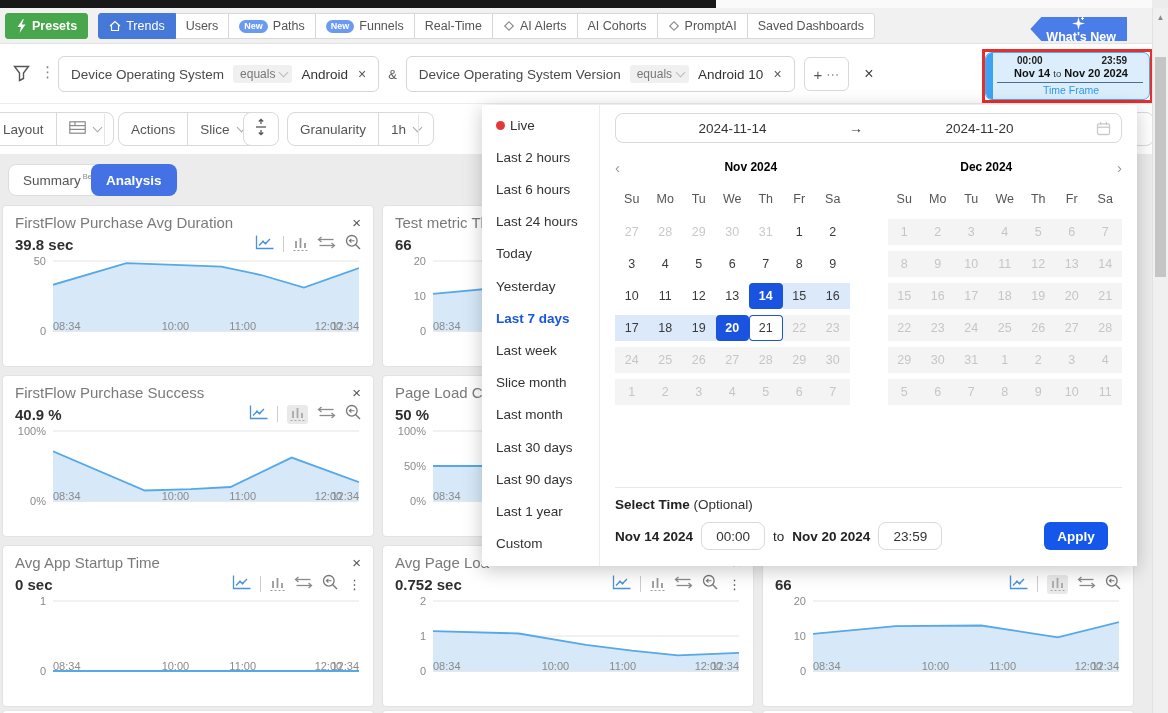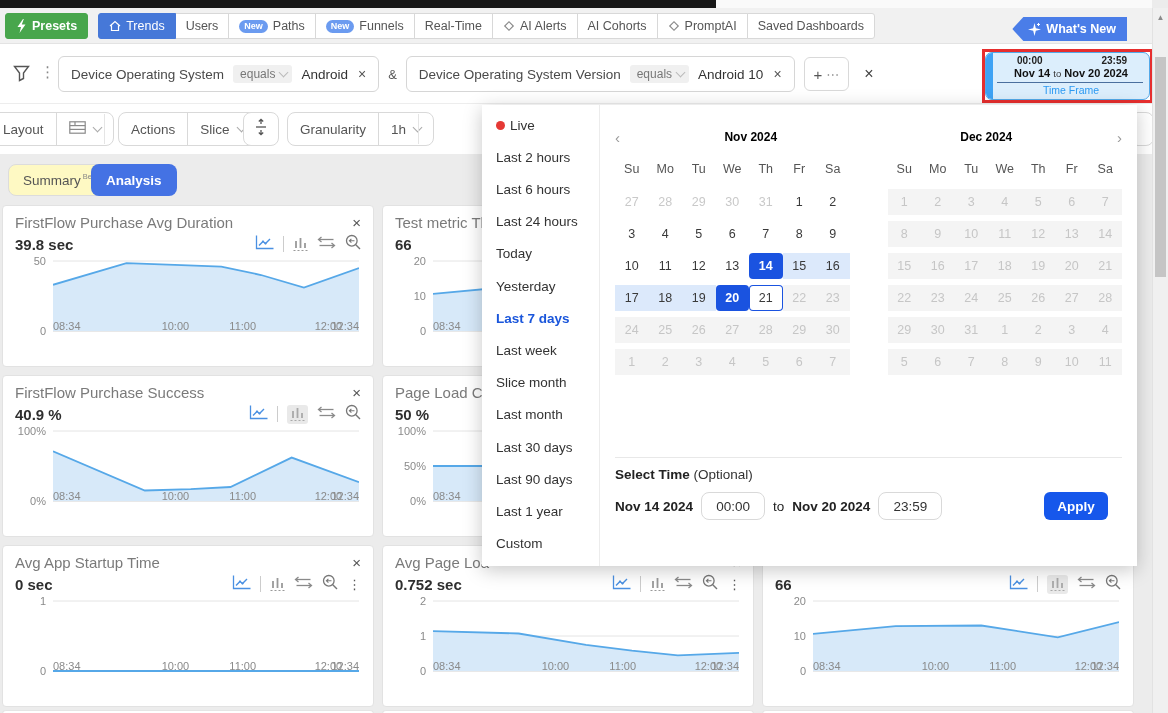--- a/index.html
+++ b/index.html
@@ -11,21 +11,21 @@
   
   .navbar{position:absolute;left:0;top:8px;width:1152px;height:36px;background:#f1f1f1;border-bottom:1px solid #e3e3e3;box-sizing:border-box;}
   .nav-items{position:absolute;left:6px;top:5px;display:flex;height:26px;align-items:stretch;}
   .nav-btn{display:flex;align-items:center;padding:0 10px;background:#fff;border:1px solid #d8d8d8;margin-left:-1px;font-size:12.5px;color:#555;white-space:nowrap;box-sizing:border-box;}
   .nav-btn.seg-first{border-radius:3px 0 0 3px;}
   .nav-btn.seg-last{border-radius:0 3px 3px 0;}
   .nav-presets{background:#48a64c;color:#fff;border-color:#48a64c;border-radius:3px;margin-right:11px;font-weight:bold;}
   .nav-trends{background:#4678d8;color:#fff;border-color:#4678d8;z-index:2;}
   .nav-ico{display:inline-flex;margin-right:5px;align-items:center;}
   .badge-new{background:#6b9bf0;color:#fff;font-size:9px;line-height:13px;padding:0 5px;border-radius:7px;margin-right:5px;font-weight:bold;}
-  .whats-new{position:absolute;right:25px;top:9px;height:24px;background:#4a7de8;color:#fff;font-size:12.5px;font-weight:bold;display:flex;align-items:center;padding:0 11px 0 16px;clip-path:polygon(11px 0,100% 0,100% 100%,11px 100%,0 50%);}
+  .whats-new{position:absolute;right:25px;top:9px;height:24px;background:#4a7de8;color:#fff;font-size:12.5px;font-weight:bold;display:flex;align-items:center;padding:0 11px 0 16px;clip-path:polygon(11px 0,100% 0,100% 100%,11px 100%,0 50%);flex-direction:column;}
   .whats-new .nav-ico{margin-right:5px;}
   
   .filter-row{position:absolute;left:0;top:44px;width:1152px;height:60px;background:#fff;border-bottom:1px solid #ededed;box-sizing:border-box;}
   .funnel{position:absolute;left:12px;top:20px;}
   .kebab{position:absolute;left:40px;top:19px;color:#888;font-size:15px;letter-spacing:0;}
   .chips{position:absolute;left:58px;top:12px;display:flex;align-items:center;height:36px;}
   .chip{display:flex;align-items:center;height:36px;border:1px solid #d6d6d6;border-radius:6px;padding:0 12px;background:#fff;font-size:13.5px;color:#4a4a4a;box-sizing:border-box;white-space:nowrap;}
   .chip .op{background:#f0f0f0;border-radius:3px;padding:2px 5px 2px 7px;font-size:12px;color:#777;margin:0 9px;display:flex;align-items:center;}
   .chip .op .caret{margin-left:5px;margin-top:-3px;border-color:#bbb;}
   .chip .val{color:#333;}
@@ -47,21 +47,21 @@
   
   .toolbar-row{position:absolute;left:0;top:104px;width:1152px;height:50px;background:#fff;}
   .tb-group{position:absolute;top:8px;height:34px;display:flex;align-items:stretch;border:1px solid #d9d9d9;border-radius:8px;background:#fff;box-sizing:border-box;font-size:13.5px;color:#555;}
   .tb-seg{display:flex;align-items:center;padding:0 12px;white-space:nowrap;}
   .tb-seg + .tb-seg{border-left:1px solid #d9d9d9;}
   .tb-seg .caret{margin-left:8px;margin-top:-3px;}
   .tb-div{position:absolute;top:10px;width:1px;height:30px;background:#e5e5e5;}
   .tb-icon-btn{position:absolute;top:8px;width:36px;height:34px;border:1px solid #d9d9d9;border-radius:8px;display:flex;align-items:center;justify-content:center;box-sizing:border-box;background:#fff;}
   .tb-fragment{position:absolute;top:8px;left:1130px;width:24px;height:34px;border:1px solid #d9d9d9;border-radius:8px;background:#fff;box-sizing:border-box;}
   
-  .tab-summary{position:absolute;left:8px;top:164px;height:32px;background:#fef9c3;border:1px solid #dcdcdc;border-radius:8px 0 0 8px;display:flex;align-items:center;padding:0 14px;font-size:13.5px;color:#555;box-sizing:border-box;}
+  .tab-summary{position:absolute;left:8px;top:164px;height:32px;background:#ffffff;border:1px solid #dcdcdc;border-radius:8px 0 0 8px;display:flex;align-items:center;padding:0 14px;font-size:13.5px;color:#555;box-sizing:border-box;}
   .tab-summary sup{font-size:7.5px;color:#888;margin-left:2px;transform:translateY(-4px);}
   .tab-analysis{position:absolute;left:91px;top:164px;height:32px;background:#4472e4;border-radius:8px;color:#fff;font-weight:bold;font-size:13.5px;padding:0 15px;display:flex;align-items:center;z-index:2;}
   
   .card{position:absolute;width:372px;height:162px;background:#fff;border:1px solid #e2e2e2;border-radius:4px;box-sizing:border-box;padding:6px 12px;z-index:1;}
   .card-head{display:flex;align-items:center;height:20px;}
   .card-title{font-size:15px;color:#7a7a7a;white-space:nowrap;overflow:hidden;flex:1;}
   .card-close{color:#555;font-size:15px;margin-left:8px;line-height:15px;}
   .card-sub{display:flex;align-items:center;height:24px;}
   .card-value{font-size:15px;font-weight:bold;color:#2f2f2f;flex:1;white-space:nowrap;}
   .card-icons{display:flex;align-items:center;gap:9px;}
@@ -745,20 +745,33 @@
           <span>Last 90 days</span>
         </div>
         <div class="pp-item">
           <span>Last 1 year</span>
         </div>
         <div class="pp-item">
           <span>Custom</span>
         </div>
       </div>
     <div class="pp-main">
+      <div class="pp-range">
+        <span class="d">2024-11-14</span>
+        <span class="arrow">→</span>
+        <span class="d">2024-11-20</span>
+        <span class="cal-ico" id="cal-ico">
+            <svg width="15" height="15" viewBox="0 0 15 15">
+              <rect x="1.5" y="2.8" width="12" height="10.7" rx="1.5" fill="none" stroke="#c9c9c9" stroke-width="1.3"></rect>
+              <line x1="4.6" y1="1" x2="4.6" y2="4.2" stroke="#c9c9c9" stroke-width="1.3"></line>
+              <line x1="10.4" y1="1" x2="10.4" y2="4.2" stroke="#c9c9c9" stroke-width="1.3"></line>
+              <line x1="1.5" y1="6.2" x2="13.5" y2="6.2" stroke="#c9c9c9" stroke-width="1.3"></line>
+            </svg>
+          </span>
+      </div>
       <div class="pp-months">
         <span class="chev">‹</span>
         <span class="mlabel" id="mlabel-0">Nov  2024</span>
         <span class="mlabel" id="mlabel-1">Dec  2024</span>
         <span class="chev r">›</span>
       </div>
       <div class="pp-cals" id="pp-cals">
           <div class="cal">
             <div class="cal-head">
               <span class="cal-hcell">Su</span>

